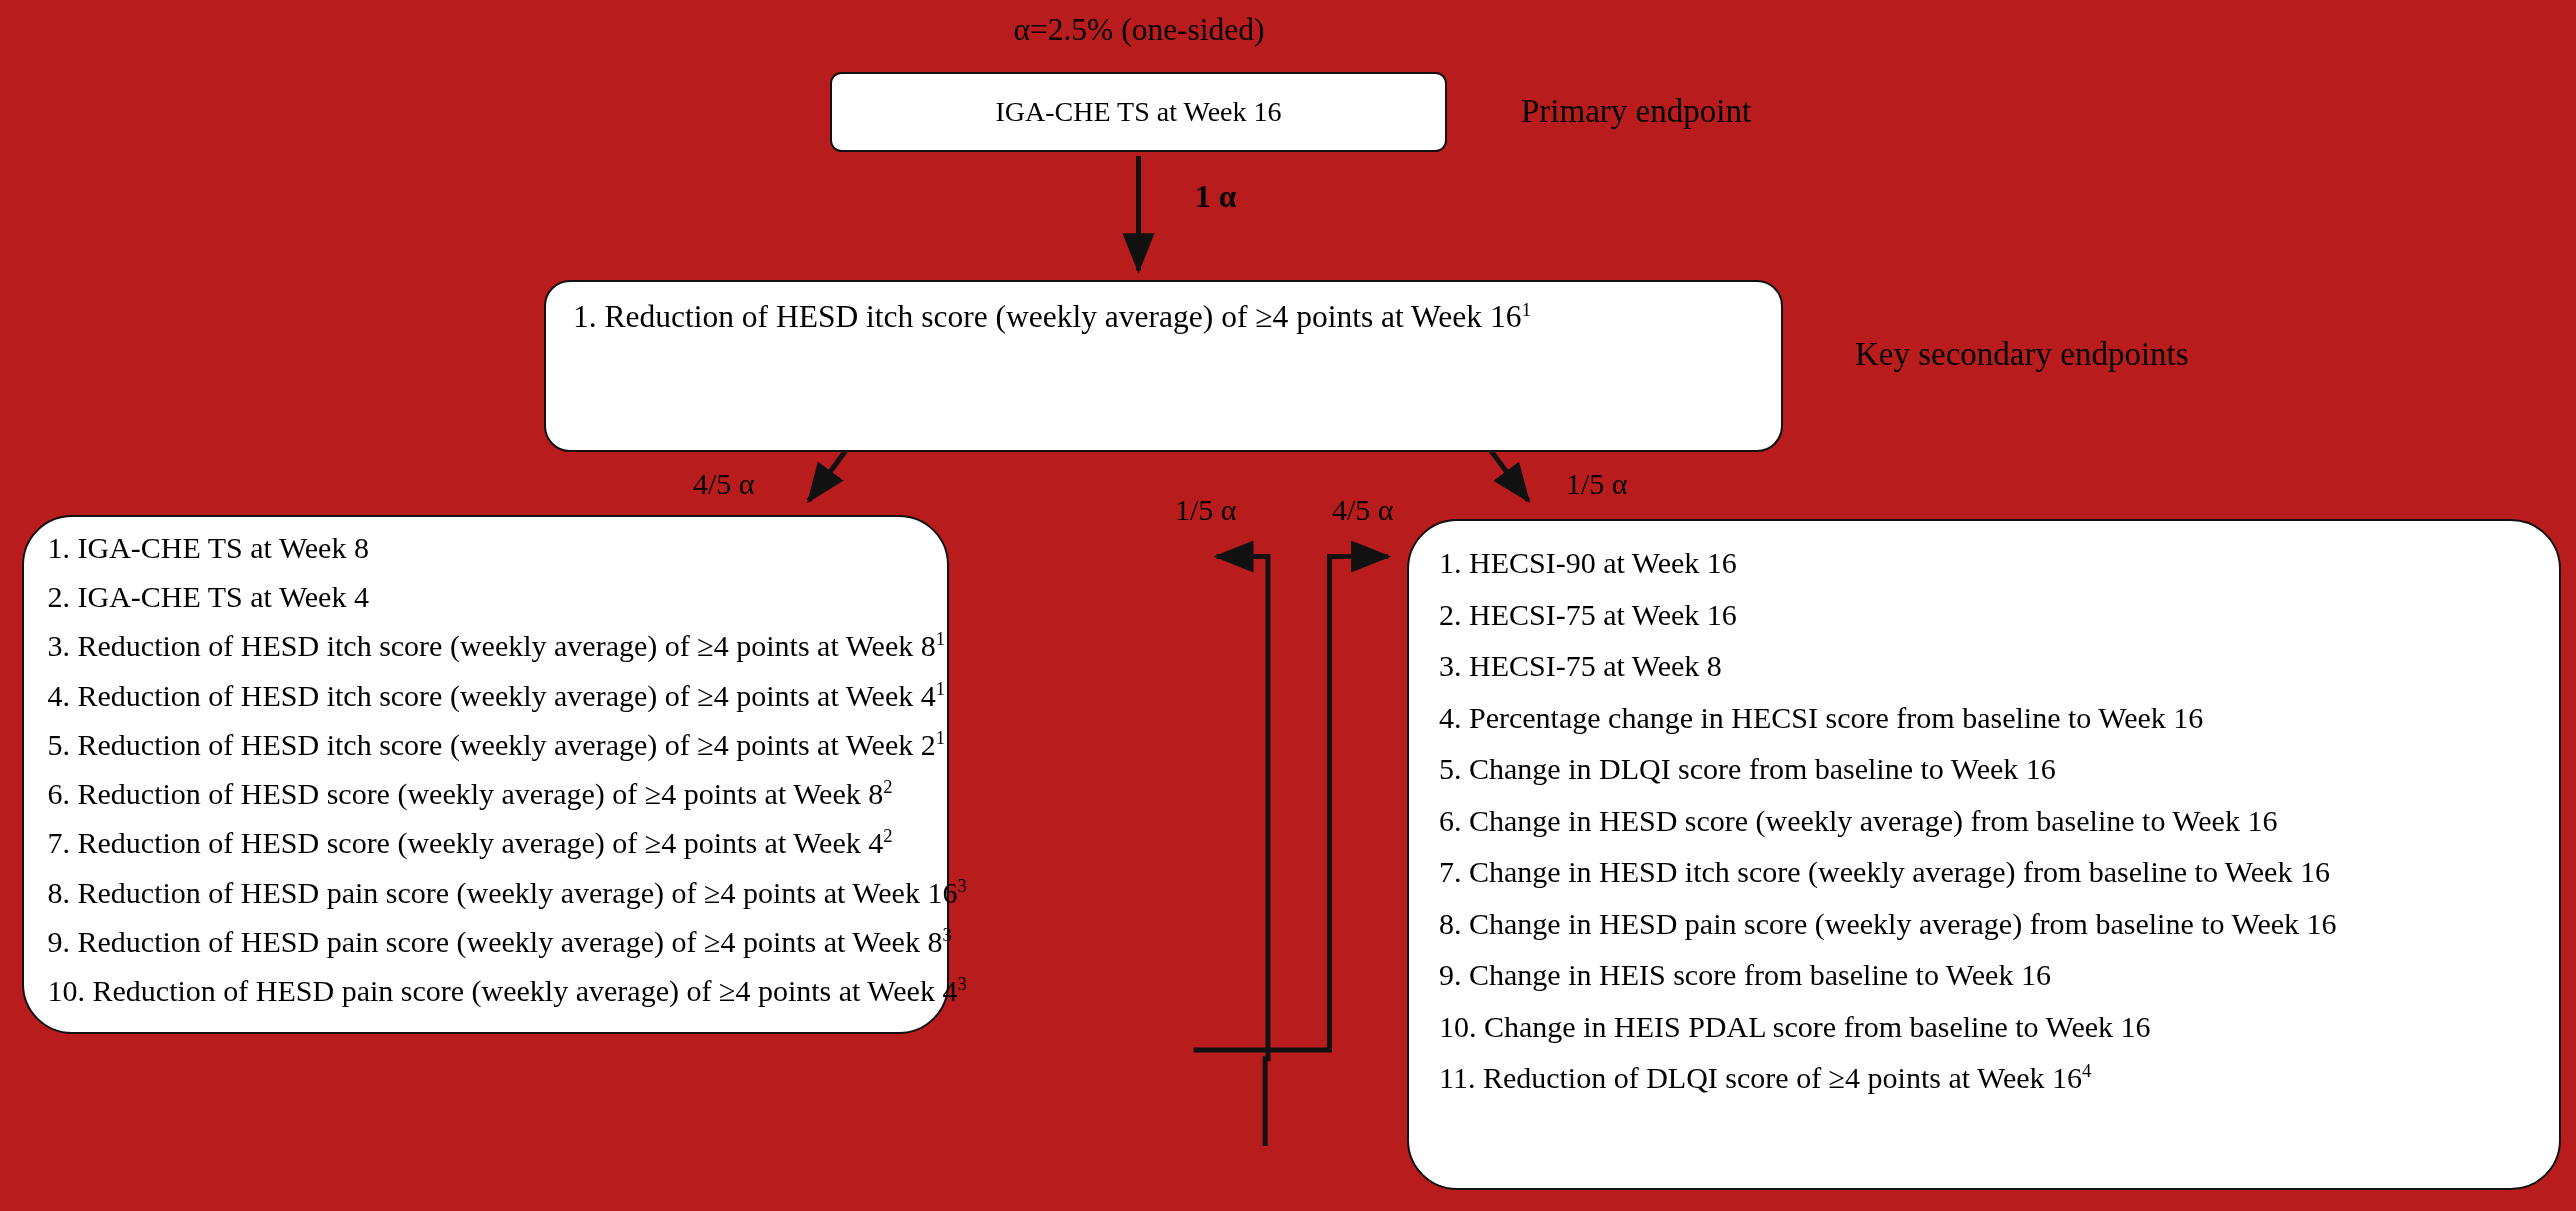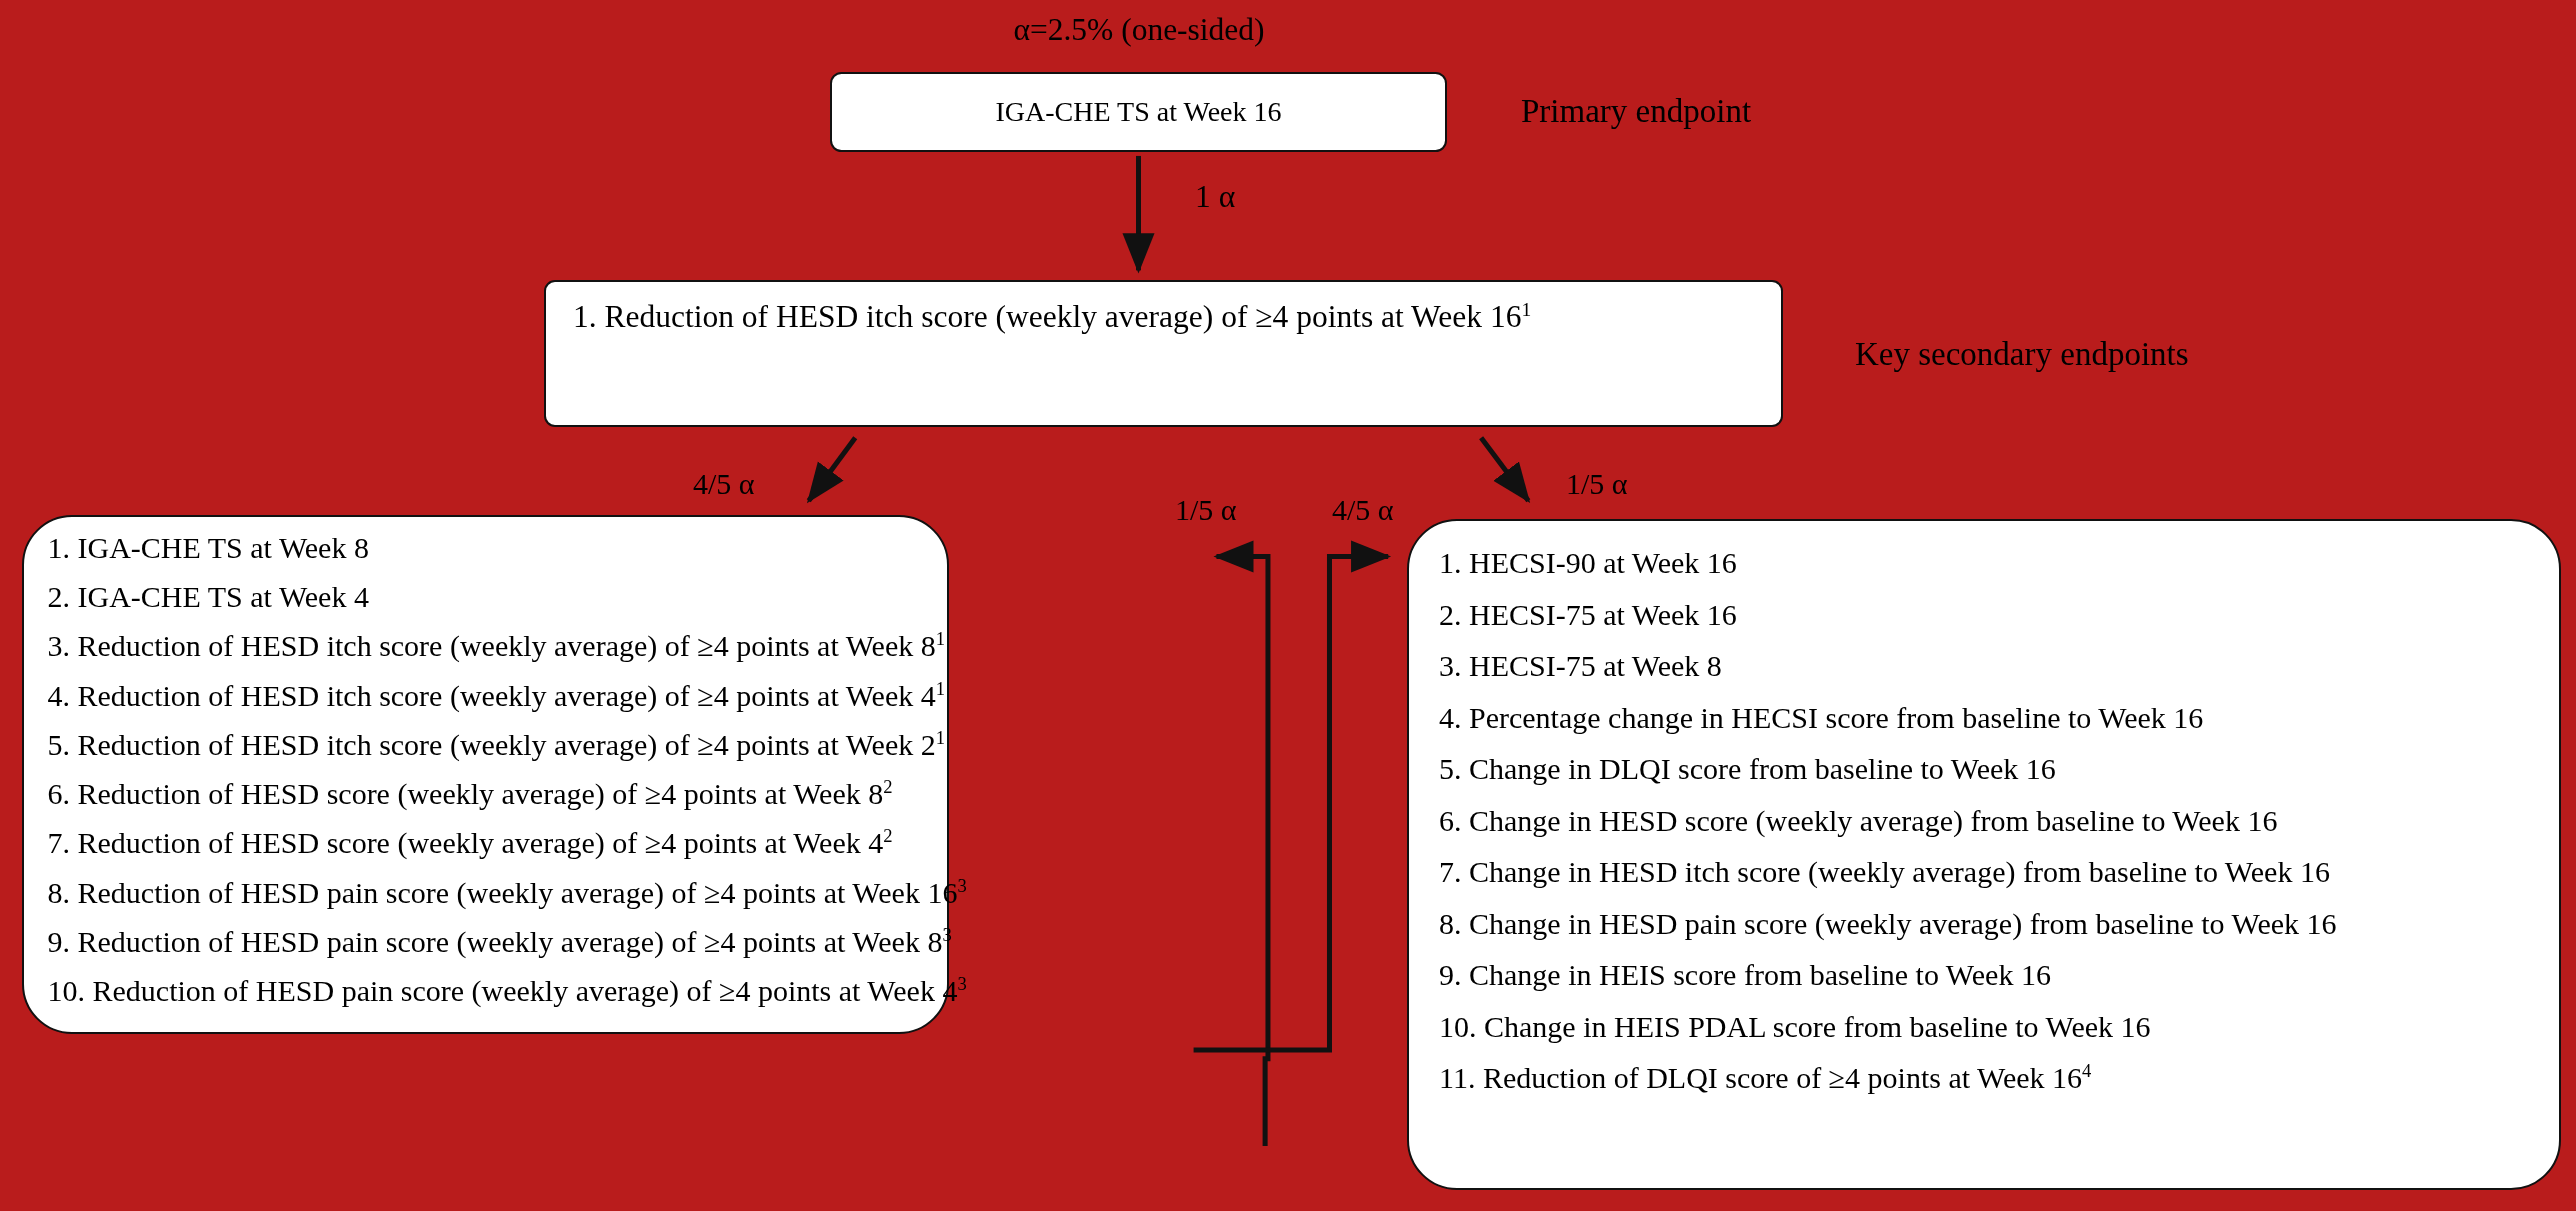--- a/index.html
+++ b/index.html
@@ -69,31 +69,32 @@
     top: 95px;
     font-size: 33px;
     text-align: center;
   }
 
   
   #one-alpha-label {
     left: 1195px;
     top: 181px;
     font-size: 31.5px;
+    font-weight: bold;
   }
 
   
   #key-secondary-box {
     position: absolute;
     left: 544px;
     top: 280px;
     width: 1239px;
-    height: 147px;
+    height: 172px;
     border: 2.9px solid #111111;
-    border-radius: 11px;
+    border-radius: 26px;
     box-sizing: border-box;
     background: #ffffff;
   }
   #key-secondary-box .inner {
     position: absolute;
     left: 27px;
     top: 18.6px;
     right: 14.3px;
   }
   #key-secondary-box .kline {

